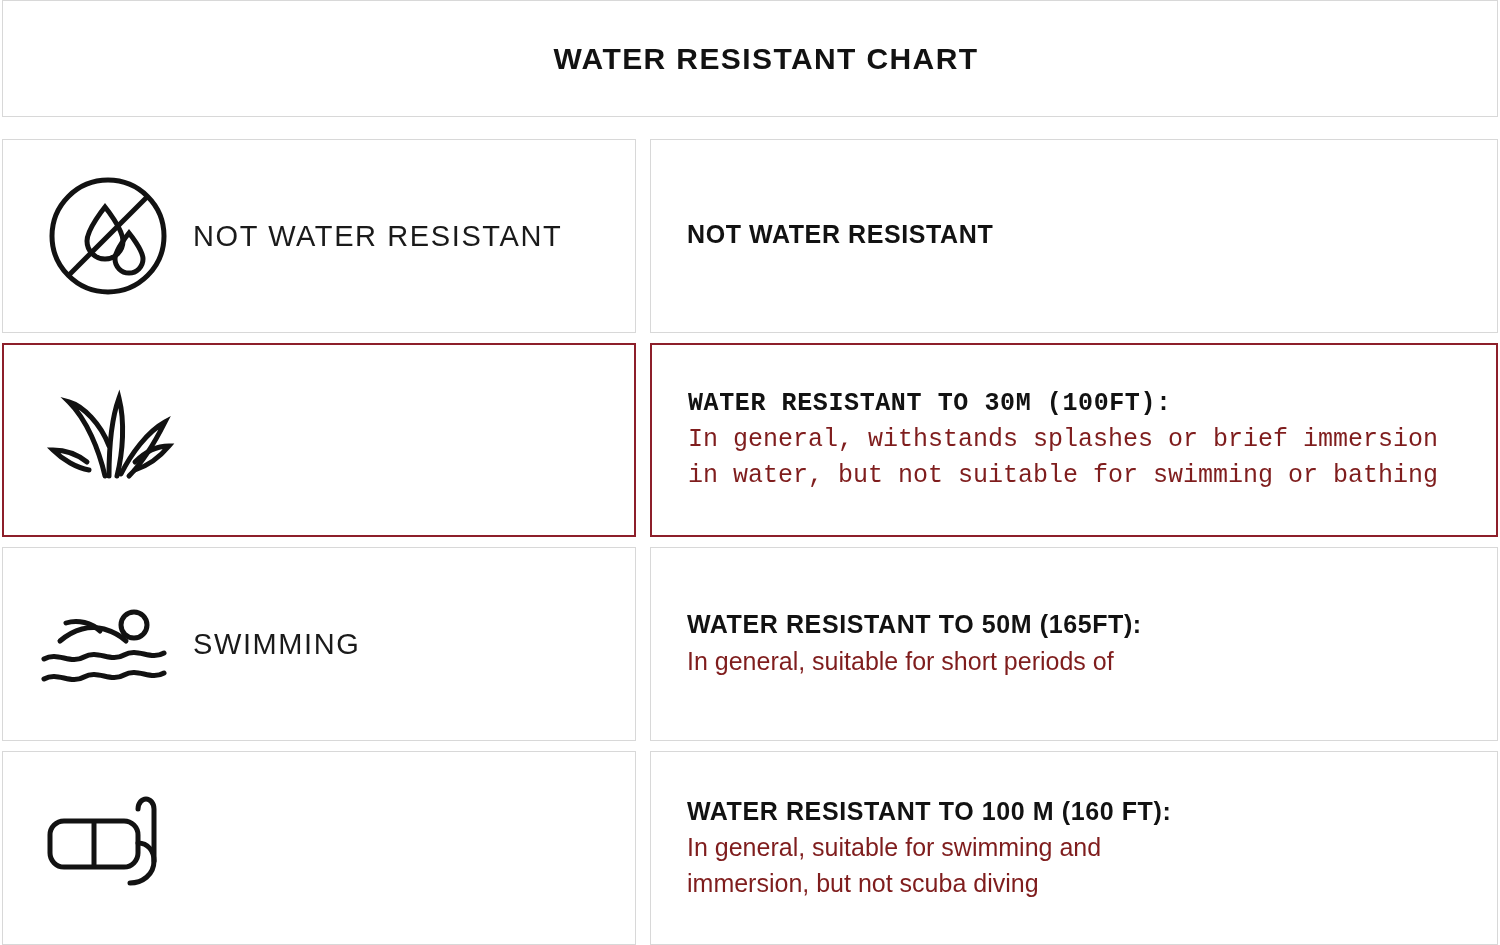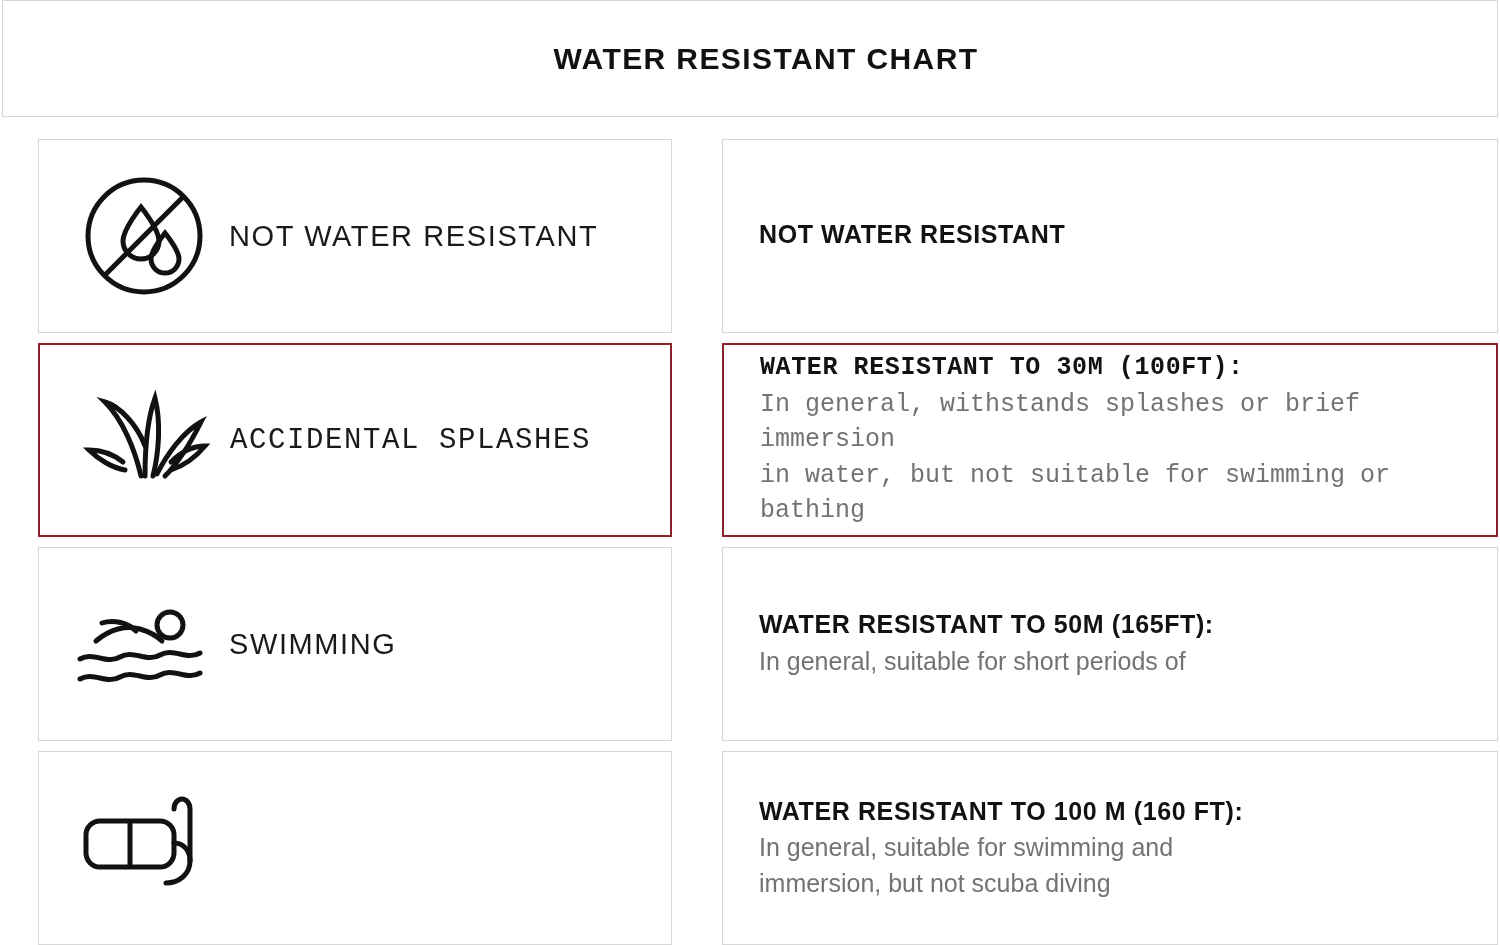--- a/index.html
+++ b/index.html
@@ -53,21 +53,20 @@
   }
   .row-h-0 { height: 194px; }
   .row-h-1 { height: 194px; }
   .row-h-2 { height: 194px; }
   .row-h-3 { height: 194px; }
 
   .cell {
     border: 1px solid #d8d8d8;
     box-sizing: border-box;
     background: #ffffff;
-    margin-left: 36px;
   }
   .cell.highlight {
     border: 2px solid #8d1f2a;
     font-family: Liberation Mono, monospace;
   }
   .left-cell {
     width: 634px;
     display: flex;
     align-items: center;
     padding-left: 30px;
@@ -99,21 +98,21 @@
   }
   .right-heading {
     font-size: 25px;
     font-weight: bold;
     letter-spacing: 0.6px;
     color: #121212;
     line-height: 1.35;
   }
   .right-body {
     font-size: 25px;
-    color: #737373;
+    color: #7f1d1d;
     line-height: 1.42;
     margin-top: 2px;
     max-width: 790px;
   }
   .right-body span { display: block; }
   svg { display: block; }
 </style>
 </head>
 <body>
 
@@ -150,21 +149,20 @@
       <div class="cell left-cell highlight">
         <div class="icon-box">
           <svg width="140" height="120" viewBox="0 0 140 120" fill="none" stroke="#121212" stroke-width="5" stroke-linecap="round">
             <path d="M66 96 C60 70 48 40 30 22 C44 26 62 44 70 66"></path>
             <path d="M70 96 C70 70 72 40 80 18 C86 42 84 72 78 96"></path>
             <path d="M82 94 C92 74 108 52 126 42 C116 62 102 84 90 96"></path>
             <path d="M48 82 C38 74 26 70 14 70 C24 80 38 88 50 90"></path>
             <path d="M96 82 C106 72 118 66 130 66 C120 78 108 86 96 90"></path>
           </svg>
         </div>
-        <div class="left-label">ACCIDENTAL SPLASHES</div>
       </div>
       <div class="cell right-cell highlight">
         <div class="right-heading">WATER RESISTANT TO 30M (100FT):</div>
         <div class="right-body">
           <span>In general, withstands splashes or brief immersion</span>
           <span>in water, but not suitable for swimming or bathing</span>
         </div>
       </div>
     </div>
 

